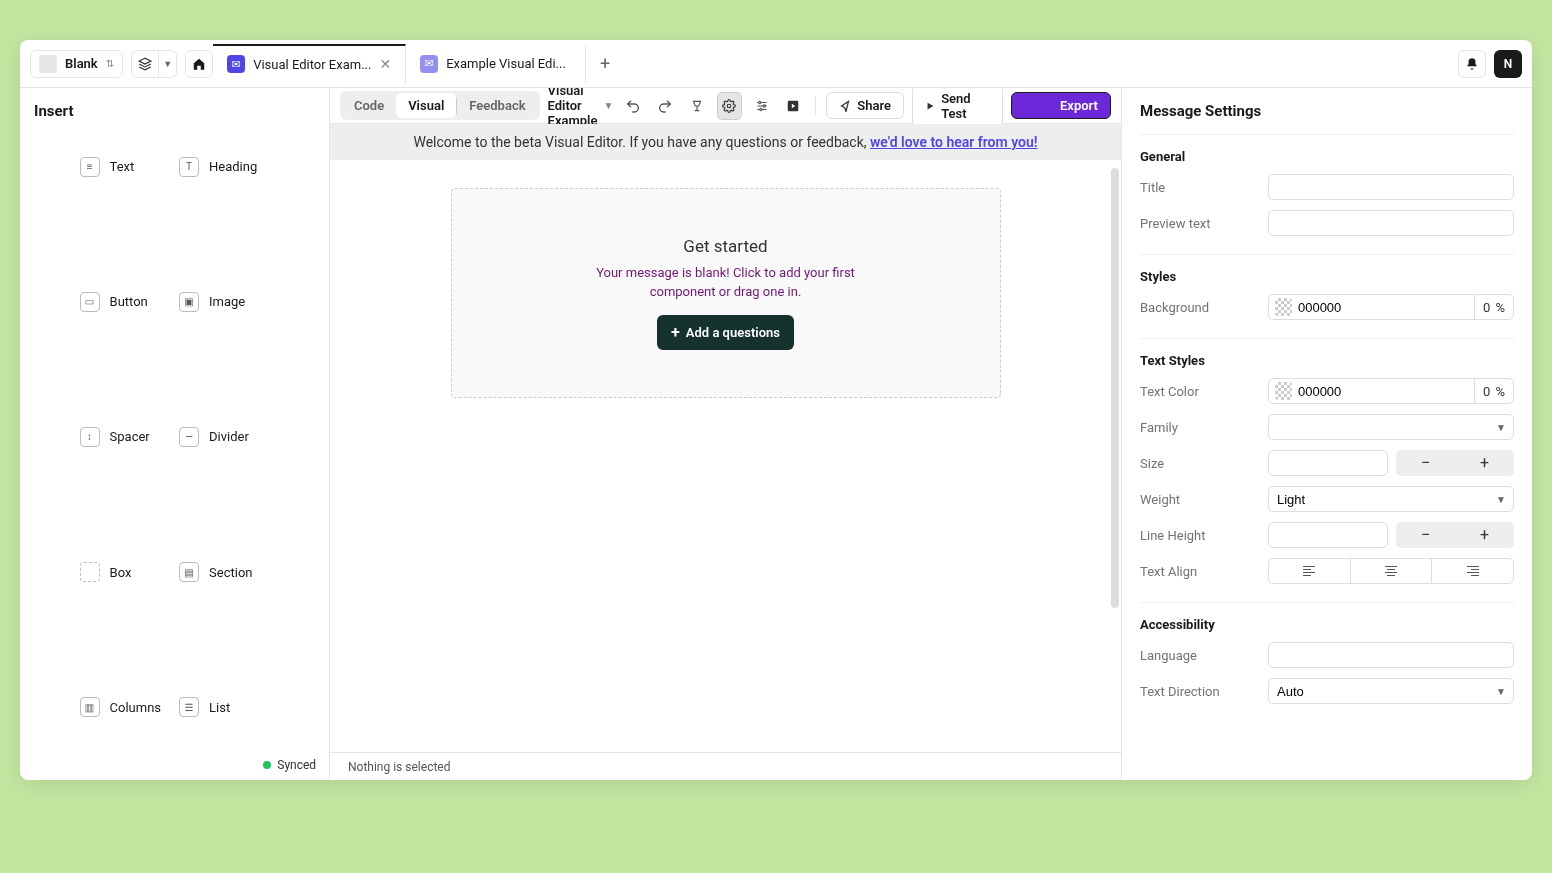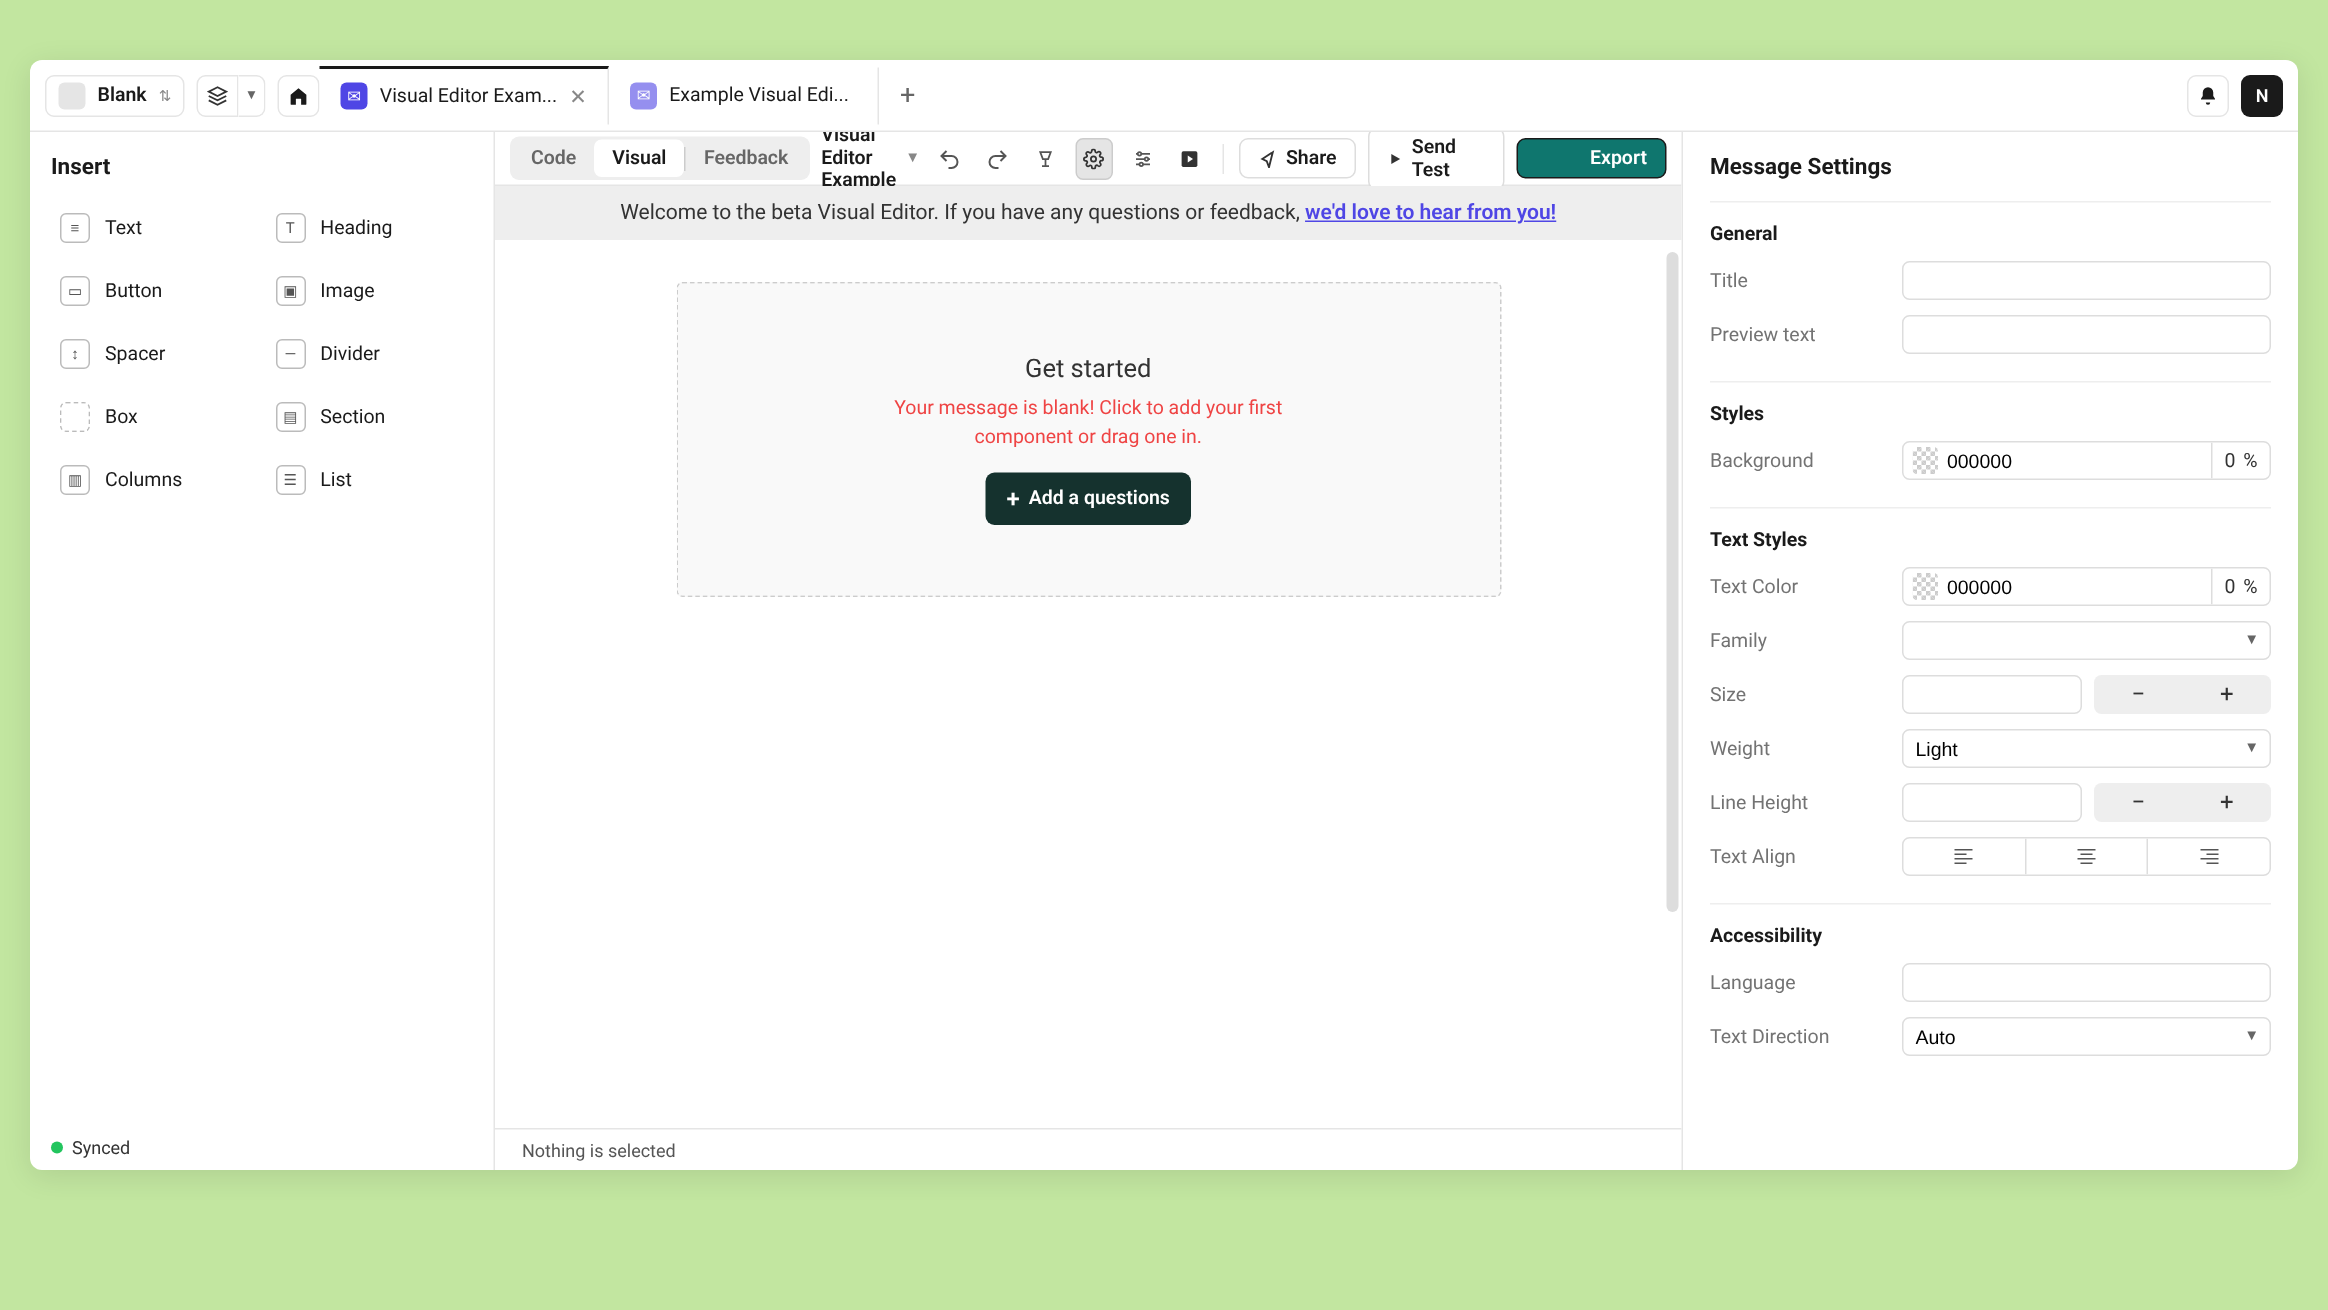--- a/index.html
+++ b/index.html
@@ -22,50 +22,50 @@
 .tab-icon { width: 18px; height: 18px; background: #4f46e5; border-radius: 4px; display: flex; align-items: center; justify-content: center; color: #fff; font-size: 11px; }
 .tab-label { flex: 1; white-space: nowrap; overflow: hidden; text-overflow: ellipsis; }
 .tab-close { color: #888; font-size: 14px; cursor: pointer; }
 .tab-add { width: 38px; display: flex; align-items: center; justify-content: center; color: #666; cursor: pointer; font-size: 18px; }
 .titlebar-right { display: flex; align-items: center; gap: 8px; }
 .bell-btn { width: 28px; height: 28px; border: 1px solid #e5e5e5; border-radius: 6px; display: flex; align-items: center; justify-content: center; cursor: pointer; }
 .avatar { width: 28px; height: 28px; background: #1a1a1a; color: #fff; border-radius: 6px; display: flex; align-items: center; justify-content: center; font-weight: 600; font-size: 12px; }
 
 .main { flex: 1; display: flex; overflow: hidden; }
 
-.left-panel { width: 310px; border-right: 1px solid #e5e5e5; display: flex; flex-direction: column; padding: 14px 14px 8px; }
+.left-panel { width: 310px; border-right: 1px solid #e5e5e5; display: flex; flex-direction: row; padding: 14px 14px 8px; }
 .left-title { font-weight: 700; font-size: 15px; margin-bottom: 14px; }
 .insert-grid { display: grid; grid-template-columns: 1fr 1fr; gap: 6px; }
 .insert-item { display: flex; align-items: center; gap: 10px; padding: 8px 6px; border-radius: 6px; cursor: grab; }
 .insert-icon { width: 20px; height: 20px; border: 1px solid #bbb; border-radius: 4px; display: flex; align-items: center; justify-content: center; color: #555; font-size: 10px; }
 .status-bar { margin-top: auto; display: flex; align-items: center; gap: 6px; font-size: 12px; color: #333; padding-top: 8px; }
 .status-dot { width: 8px; height: 8px; border-radius: 50%; background: #22c55e; }
 
 .center { flex: 1; display: flex; flex-direction: column; border-right: 1px solid #e5e5e5; overflow: hidden; }
 .toolbar { display: flex; align-items: center; height: 36px; padding: 0 10px; gap: 8px; border-bottom: 1px solid #e5e5e5; }
 .mode-tabs { display: flex; align-items: center; background: #eee; border-radius: 6px; padding: 2px; }
 .mode-tab { padding: 5px 12px; border-radius: 5px; font-size: 13px; font-weight: 600; color: #666; cursor: pointer; }
 .mode-tab.active { background: #fff; color: #1a1a1a; }
 .mode-sep { width: 1px; height: 16px; background: #ccc; }
 .doc-title-wrap { flex: 1; display: flex; align-items: center; gap: 6px; }
 .doc-title { font-weight: 600; }
 .tb-icon { width: 28px; height: 28px; display: flex; align-items: center; justify-content: center; color: #555; border-radius: 5px; cursor: pointer; }
 .tb-icon.active { background: #e5e5e5; border: 1px solid #ccc; }
 .tb-sep { width: 1px; height: 20px; background: #e5e5e5; margin: 0 2px; }
 .btn { display: flex; align-items: center; gap: 6px; border: 1px solid #ddd; background: #fff; border-radius: 6px; padding: 5px 12px; font-weight: 600; cursor: pointer; font-size: 13px; }
-.btn.dark { background: #0f766e; color: #fff; border-color: #1a1a1a; padding-left: 48px; }
+.btn.dark { background: #6d28d9; color: #fff; border-color: #1a1a1a; padding-left: 48px; }
 
 .banner { background: #eee; padding: 10px 18px; text-align: center; font-size: 14px; color: #333; }
 .banner a { color: #4f46e5; font-weight: 600; }
 
 .canvas { flex: 1; overflow: auto; background: #fff; padding: 28px 38px; position: relative; }
 .scroll-stub { position: absolute; right: 2px; top: 8px; width: 8px; height: 440px; background: #ddd; border-radius: 4px; }
 .dropzone { border: 1px dashed #ccc; background: #f9f9f9; border-radius: 4px; min-height: 210px; display: flex; flex-direction: column; align-items: center; justify-content: center; gap: 8px; padding: 20px; width: 550px; margin: 0 auto; }
 .dz-title { font-weight: 400; font-size: 17px; color: #333; }
-.dz-sub { color: #ef4444; text-align: center; line-height: 1.4; max-width: 300px; }
+.dz-sub { color: #701a75; text-align: center; line-height: 1.4; max-width: 300px; }
 .dz-btn { display: flex; align-items: center; gap: 6px; background: #15322e; color: #fff; border-radius: 6px; padding: 8px 14px; font-weight: 600; cursor: pointer; margin-top: 6px; }
 
 .footer-sel { border-top: 1px solid #e5e5e5; padding: 6px 18px; font-size: 12px; color: #555; height: 28px; display: flex; align-items: center; }
 
 .right-panel { width: 410px; overflow-y: auto; padding: 14px 18px 18px; }
 .rp-title { font-weight: 700; font-size: 15px; margin-bottom: 14px; }
 .section { border-top: 1px solid #eee; padding: 14px 0 8px; }
 .section:first-of-type { border-top: none; padding-top: 0; }
 .section-title { font-weight: 700; margin-bottom: 10px; }
 .field-row { display: flex; align-items: center; margin-bottom: 10px; gap: 8px; }

